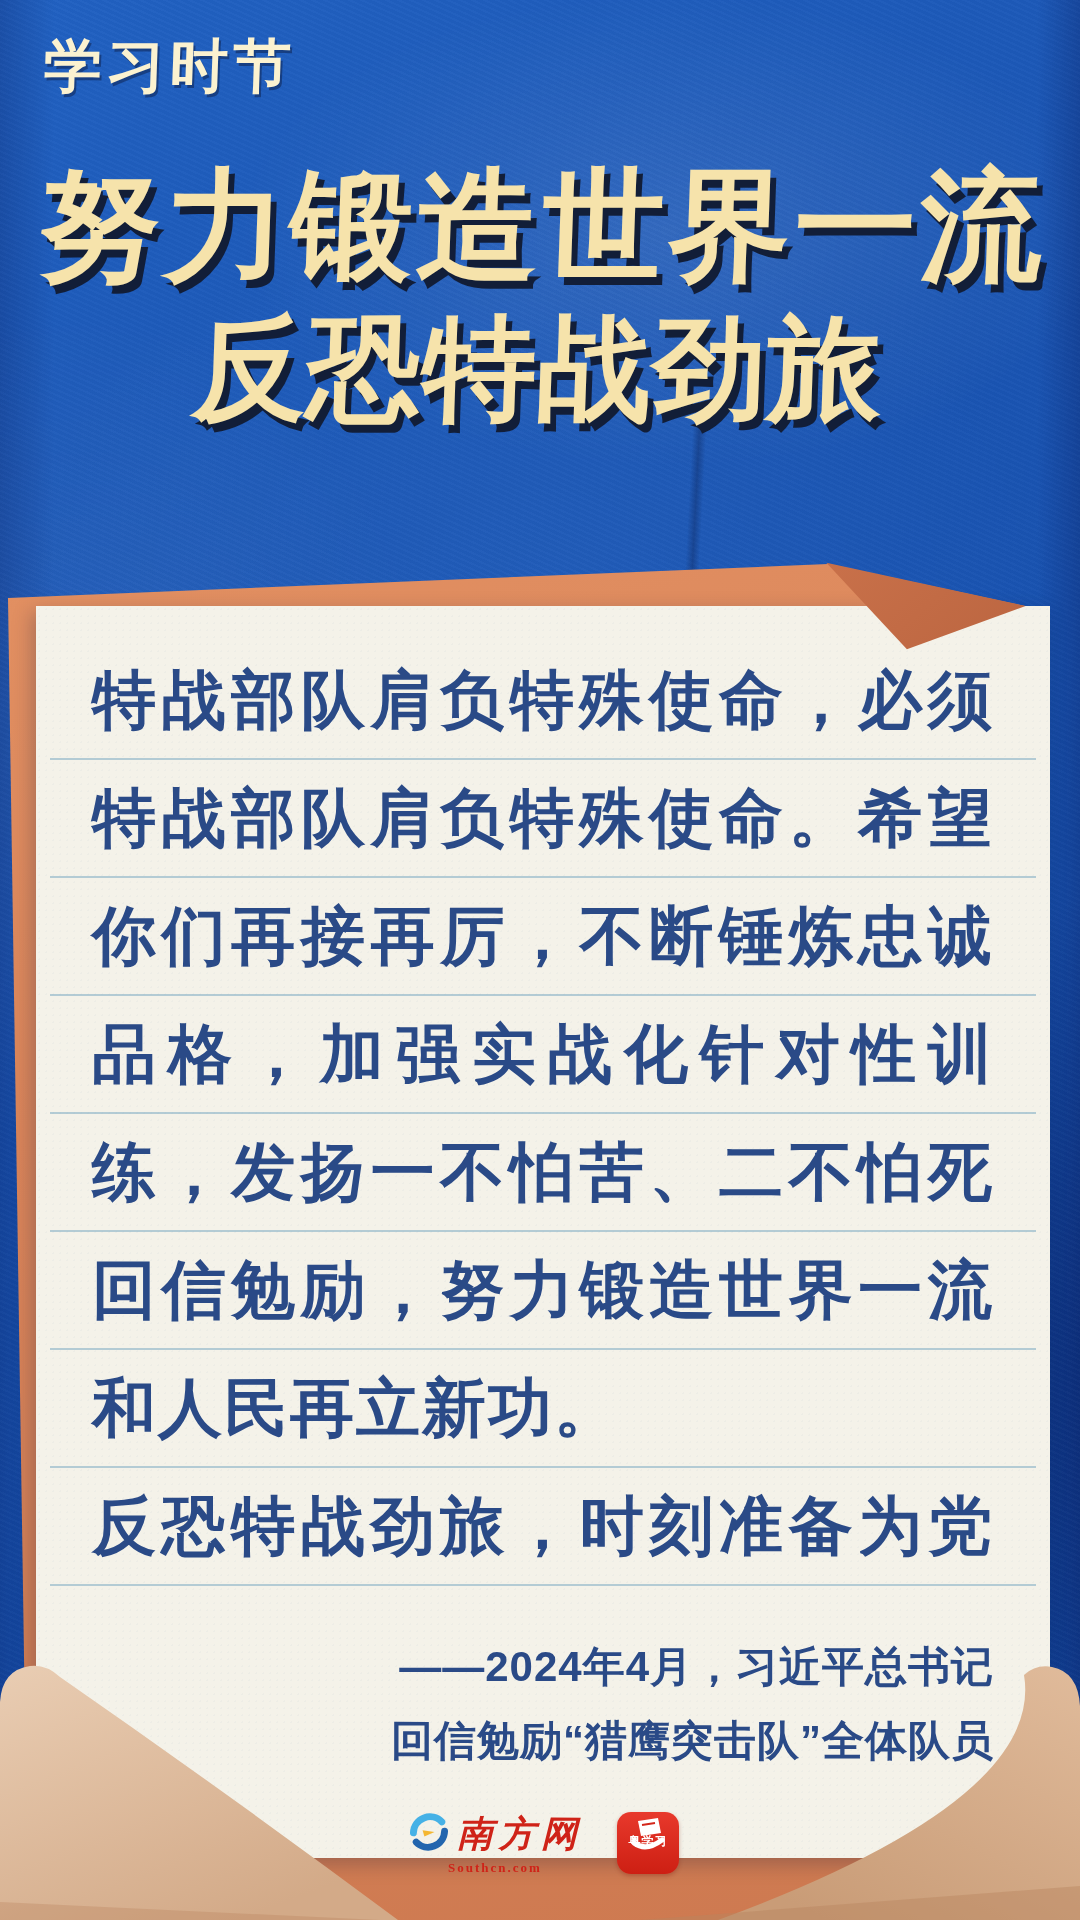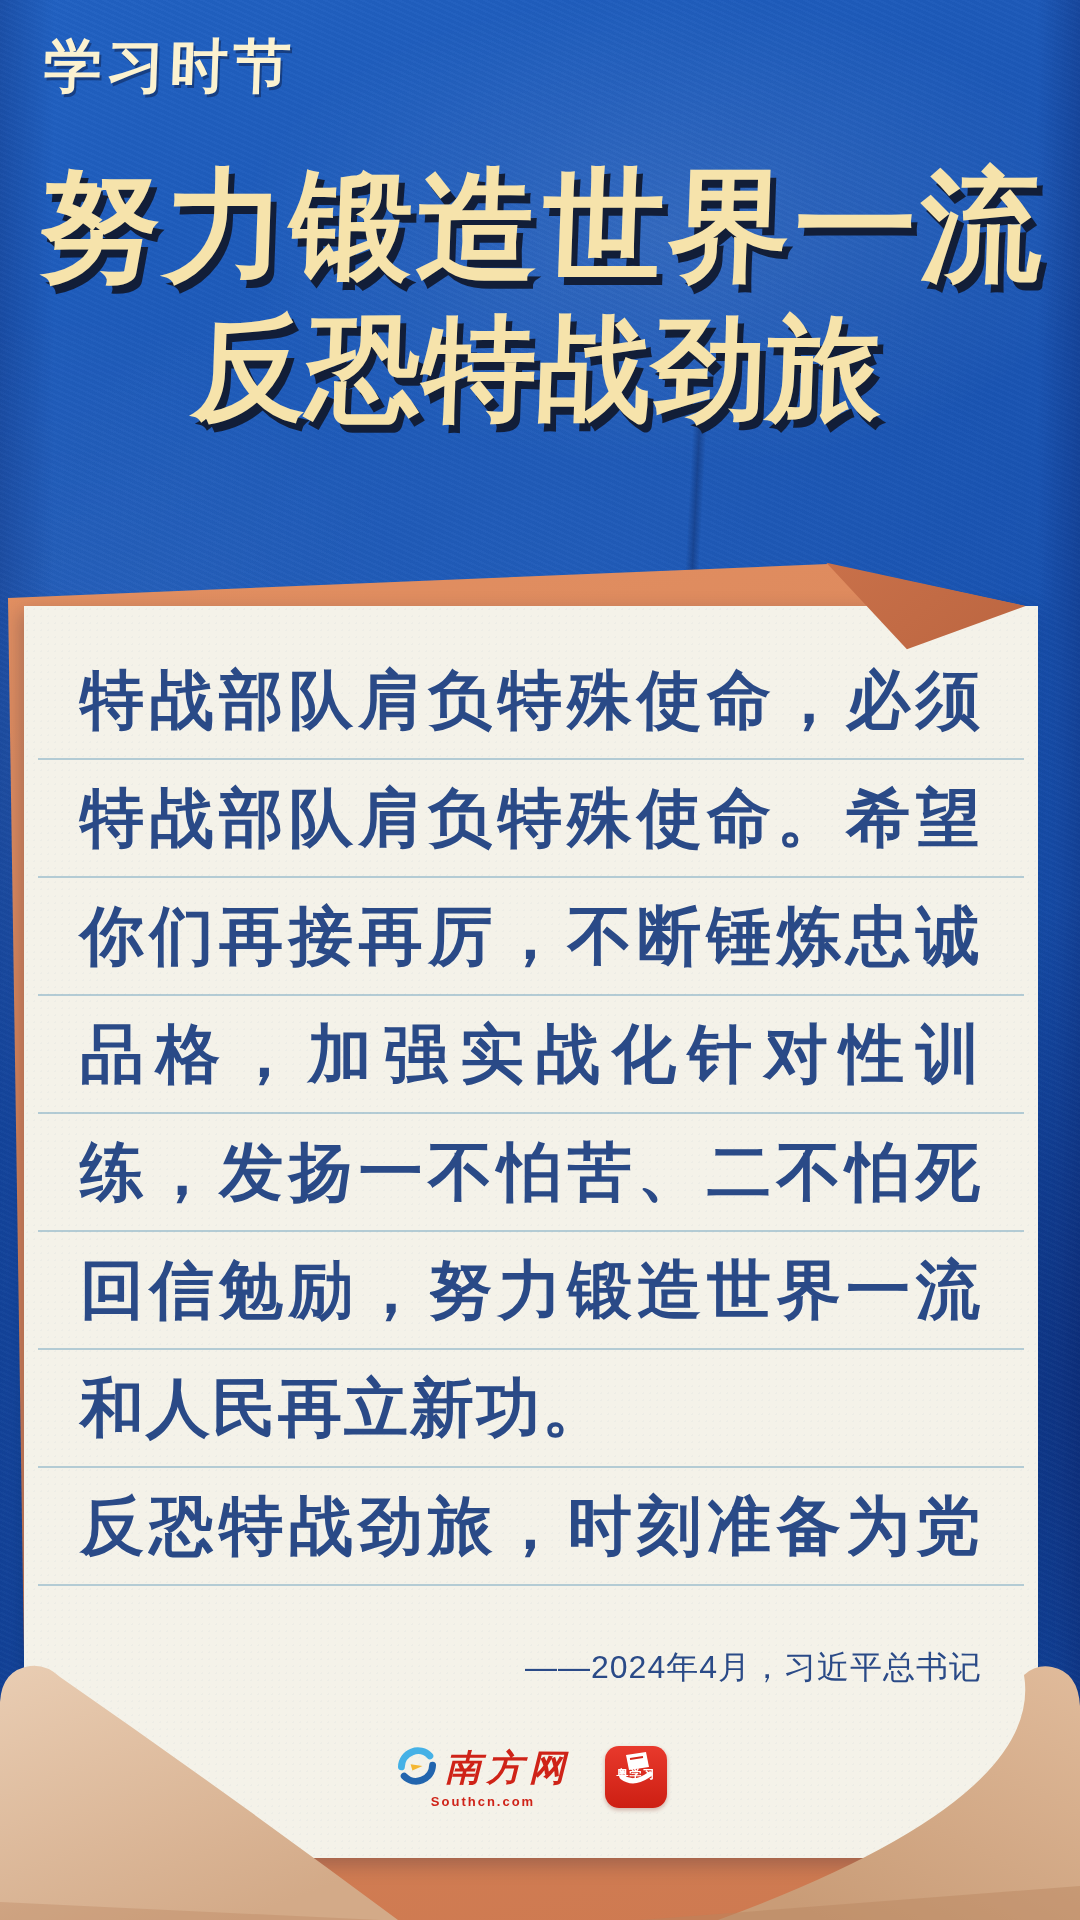--- a/index.html
+++ b/index.html
@@ -50,21 +50,21 @@
     text-shadow:6px 8px 0 #121e38;line-height:138px;white-space:nowrap;
   }
   
   .orange-back{
     position:absolute;left:0;top:560px;width:1080px;height:1360px;
     background:linear-gradient(165deg,#e29062 0%,#da855a 35%,#cd7950 100%);
     clip-path:polygon(8px 38px,828px 4px,1025px 46px,1040px 1360px,28px 1360px);
     filter:drop-shadow(0 6px 16px rgba(6,18,55,0.45));
   }
   .paper{
-    position:absolute;left:24px;top:606px;width:1014px;height:1252px;
+    position:absolute;left:36px;top:606px;width:1014px;height:1252px;
     background:#f4f2e9;
     background-image:radial-gradient(rgba(170,185,200,0.09) 1px,transparent 1px);
     background-size:7px 7px;
     box-shadow:-4px 6px 18px rgba(8,20,60,0.25);
   }
   .fold-tri{
     position:absolute;left:820px;top:558px;width:212px;height:96px;
     background:linear-gradient(140deg,#c9714a 0%,#bb6540 100%);
     clip-path:polygon(3% 5%,97% 50%,41% 95%);
   }
@@ -73,26 +73,26 @@
   .q-row{
     height:116px;line-height:116px;padding:0 42px;
     font-size:64px;font-weight:bold;color:#2a4a87;letter-spacing:2px;
     border-bottom:2px solid rgba(126,172,194,0.55);
     text-align:justify;text-align-last:justify;text-justify:inter-character;
     white-space:nowrap;overflow:hidden;
   }
   .q-row.last{text-align:left;text-align-last:left;}
   .attribution{margin-top:44px;padding-right:56px;text-align:right;}
   .attr-line{
-    font-size:32px;font-weight:normal;color:#2a4a87;line-height:74px;
+    font-size:42px;font-weight:bold;color:#2a4a87;line-height:74px;
     letter-spacing:1px;white-space:nowrap;
   }
   
   .footer{
-    margin-top:40px;display:flex;justify-content:center;align-items:center;gap:34px;
+    margin-top:32px;display:flex;justify-content:center;align-items:center;gap:34px;font-family:Liberation Serif, serif;
   }
   .southcn{display:flex;flex-direction:column;align-items:center;}
   .southcn-top{display:flex;align-items:center;gap:6px;}
   .southcn-cn{
     font-size:36px;font-weight:bold;color:#cf2318;letter-spacing:6px;
     font-style:italic;line-height:40px;
   }
   .southcn-en{
     font-size:13px;font-weight:bold;color:#cf2318;letter-spacing:2px;margin-top:2px;
   }
@@ -135,20 +135,21 @@
       <div class="q-row">你们再接再厉，不断锤炼忠诚</div>
       <div class="q-row">品格，加强实战化针对性训</div>
       <div class="q-row">练，发扬一不怕苦、二不怕死</div>
       <div class="q-row">回信勉励，努力锻造世界一流</div>
       <div class="q-row last">和人民再立新功。</div>
       <div class="q-row">反恐特战劲旅，时刻准备为党</div>
     </div>
 
     <div class="attribution">
       <div class="attr-line">——2024年4月，习近平总书记</div>
+      <div class="attr-line">回信勉励“猎鹰突击队”全体队员</div>
     </div>
 
     <div class="footer">
       <div class="southcn">
         <div class="southcn-top">
           <span>
             <svg width="44" height="44" viewBox="0 0 48 48">
               <path d="M38,13 A18,18 0 0,0 7,25" stroke="#45b1e6" stroke-width="7.5" fill="none" stroke-linecap="round"></path>
               <path d="M10,35 A18,18 0 0,0 41,23" stroke="#2265ae" stroke-width="7.5" fill="none" stroke-linecap="round"></path>
               <path d="M17,22 L30,24 L19,29 Z" fill="#f4b731"></path>

